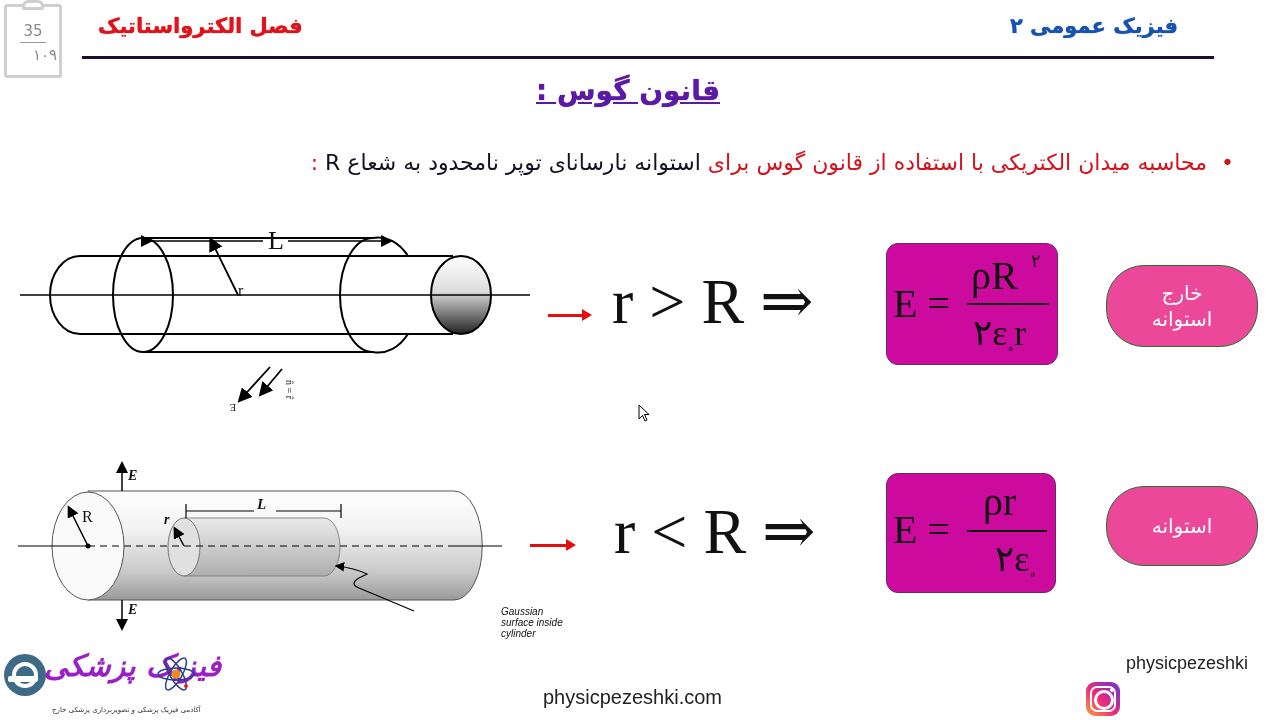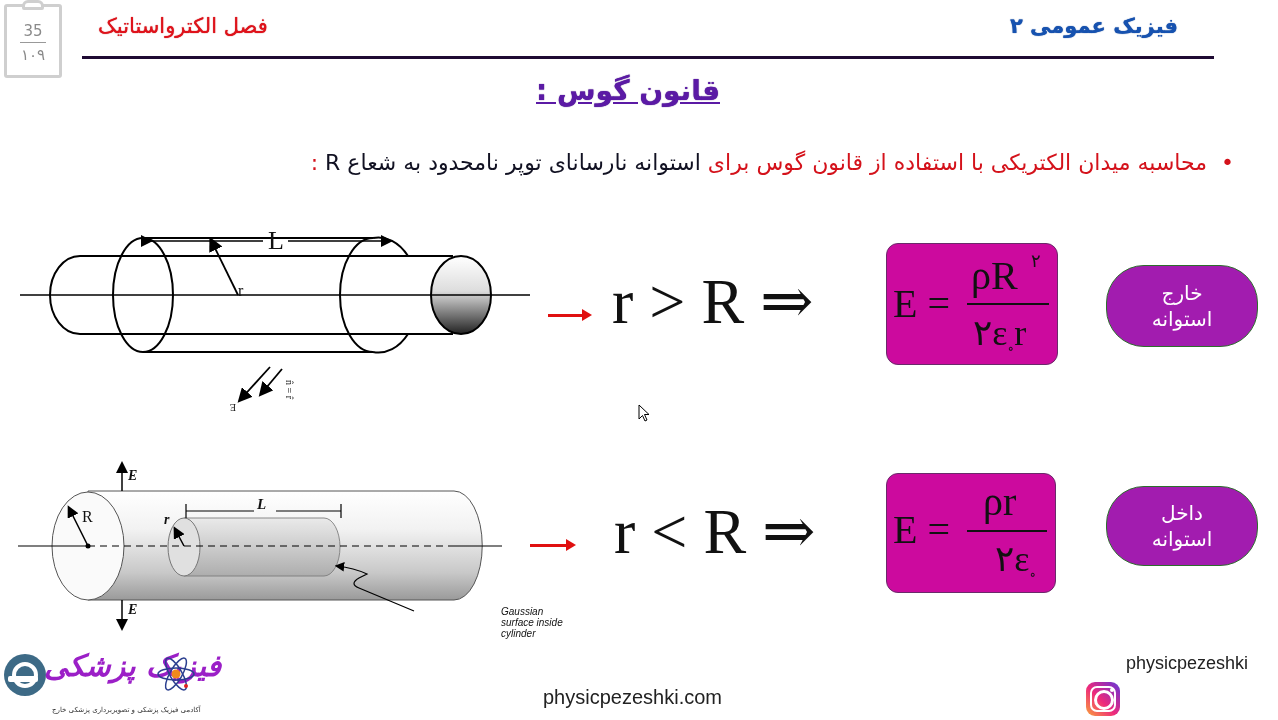--- a/index.html
+++ b/index.html
@@ -3,52 +3,52 @@
 <meta charset="utf-8">
 <style>
   html, body { margin:0; padding:0; }
   body { width:1278px; height:720px; background:#ffffff; position:relative; overflow:hidden; font-family:"DejaVu Sans", sans-serif; }
   .abs { position:absolute; }
   
   .clip { left:4px; top:4px; width:58px; height:74px; border:3px solid #cfcfcf; border-radius:3px; background:#fff; box-sizing:border-box; }
   .clip-top { left:22px; top:0; width:22px; height:10px; border:3px solid #cfcfcf; border-radius:6px 6px 2px 2px; background:#fff; box-sizing:border-box; }
   .clip-num { left:4px; width:58px; text-align:center; color:#8a8a8a; font-size:15px; font-family:"DejaVu Sans", sans-serif; }
   .clip-line { left:20px; top:42px; width:26px; height:1px; background:#999; }
-  .hdr-left { left:98px; top:14px; color:#e0121b; font-weight:normal; font-size:21px; direction:rtl; text-shadow:0 0 1px #b00; }
+  .hdr-left { left:98px; top:14px; color:#e0121b; font-weight:bold; font-size:21px; direction:rtl; text-shadow:0 0 1px #b00; }
   .hdr-right { right:100px; top:14px; color:#1652b0; font-weight:bold; font-size:21px; direction:rtl; text-shadow:0 0 1px #0d3f90; }
   .hdr-rule { left:82px; top:56px; width:1132px; height:3px; background:#1f0a33; }
   .title { left:536px; top:74px; color:#5b1aa5; font-weight:bold; font-size:28px; direction:rtl; text-shadow:0 0 1px #3e0b7a;text-decoration:underline; }
   .bullet-line { right:44px; top:150px; font-size:22px; direction:rtl; white-space:nowrap; }
   .red { color:#d4121b; }
   .dark { color:#111122;margin-top:32px; }
   .bullet-dot { color:#d4121b; margin-left:14px; }
   .math { font-family:"Liberation Serif", "DejaVu Serif", serif; color:#111; }
   .cond { font-size:64px; line-height:64px; white-space:nowrap;text-align:center; }
   .red-arrow { height:3px; background:#e01010; }
   .red-arrow::after { content:""; position:absolute; right:-8px; top:-5px; border-left:10px solid #e01010; border-top:6.5px solid transparent; border-bottom:6.5px solid transparent; }
   .fbox { background:#cc0a9e; border:1.5px solid #6a2a6a; border-radius:12px; box-sizing:border-box; }
   .frac-line { height:2px; background:#111; }
-  .gbtn { background:#a21caf; border:1.5px solid #2d6d2d; border-radius:38px; box-sizing:border-box; color:#fff; font-size:20px; text-align:center; direction:rtl; line-height:26px; display:flex; flex-direction:column; justify-content:center; }
+  .gbtn { background:#ec4899; border:1.5px solid #2d6d2d; border-radius:38px; box-sizing:border-box; color:#fff; font-size:20px; text-align:center; direction:rtl; line-height:26px; display:flex; flex-direction:column; justify-content:center; }
   .footer-url { left:543px; top:686px; font-size:20px; color:#222; font-family:"Liberation Sans", sans-serif; }
   .insta-text { left:1126px; top:653px; font-size:18px; color:#222; font-family:"Liberation Sans", sans-serif; }
   .insta-icon { left:1086px; top:682px; width:34px; height:34px; border-radius:9px; background:linear-gradient(45deg,#f9a33a 0%,#ee2a7b 45%,#8a2fbf 85%,#5b51d8 100%); }
   .insta-icon .ring { position:absolute; left:8px; top:8px; width:14px; height:14px; border:3px solid #fff; border-radius:50%; }
   .insta-icon .frame { position:absolute; left:4px; top:4px; width:22px; height:22px; border:2.5px solid #fff; border-radius:7px; box-sizing:content-box; }
   .insta-icon .dot { position:absolute; right:6px; top:6px; width:4px; height:4px; background:#fff; border-radius:50%; }
   .logo-text { left:44px; top:648px; color:#9b1fc7; font-size:30px; font-weight:bold; font-style:italic; direction:rtl; font-family:"DejaVu Serif", serif; }
   .logo-sub { left:52px; top:706px; color:#333; font-size:7px; direction:rtl; }
 </style>
 </head>
 <body>
 
 <div class="abs clip"></div>
 <div class="abs clip-top"></div>
 <div class="abs clip-num" style="top:22px;">35</div>
 <div class="abs clip-line"></div>
-<div class="abs clip-num" style="top:46px;">۱۰۹</div>
+<div class="abs clip-num" style="top:46px;padding-left:12px;">۱۰۹</div>
 
 <div class="abs hdr-left">فصل الکترواستاتیک</div>
 <div class="abs hdr-right">فیزیک عمومی ۲</div>
 <div class="abs hdr-rule"></div>
 
 <div class="abs title">قانون گوس :</div>
 
 <div class="abs bullet-line">
   <span class="bullet-dot">•</span><span class="red">محاسبه میدان الکتریکی با استفاده از قانون گوس برای</span> <span class="dark">استوانه نارسانای توپر نامحدود به شعاع R</span> <span class="red">:</span>
 </div>
@@ -175,21 +175,20 @@
 <div class="abs math cond" style="left:614px; top:500px;">r &lt; R ⇒</div>
 
 <div class="abs fbox" style="left:886px; top:473px; width:170px; height:120px;">
   <div class="abs math" style="left:6px; top:32px; font-size:40px;">E =</div>
   <div class="abs math" style="left:96px; top:4px; font-size:40px;">ρr</div>
   <div class="abs frac-line" style="left:80px; top:56px; width:80px;"></div>
   <div class="abs math" style="left:108px; top:64px; font-size:36px;"><span>۲ε</span><sub style="font-size:14px;">∘</sub></div>
 </div>
 
 <div class="abs gbtn" style="left:1106px; top:486px; width:152px; height:80px;">
-  <span>داخل</span>
   <span>استوانه</span>
 </div>
 
 <div class="abs" style="left:4px; top:654px; width:42px; height:42px; border-radius:50%; background:#3d6a86;">
   <div class="abs" style="left:8px; top:8px; width:26px; height:26px; border-radius:50%; border:4px solid #fff; box-sizing:border-box;"></div>
   <div class="abs" style="left:4px; top:22px; width:30px; height:6px; background:#fff; border-radius:2px;"></div>
 </div>
 <div class="abs logo-text">فیزیک پزشکی</div>
 <div class="abs" style="left:156px; top:656px; width:40px; height:36px;">
   <svg width="40" height="36" viewBox="0 0 40 36">

